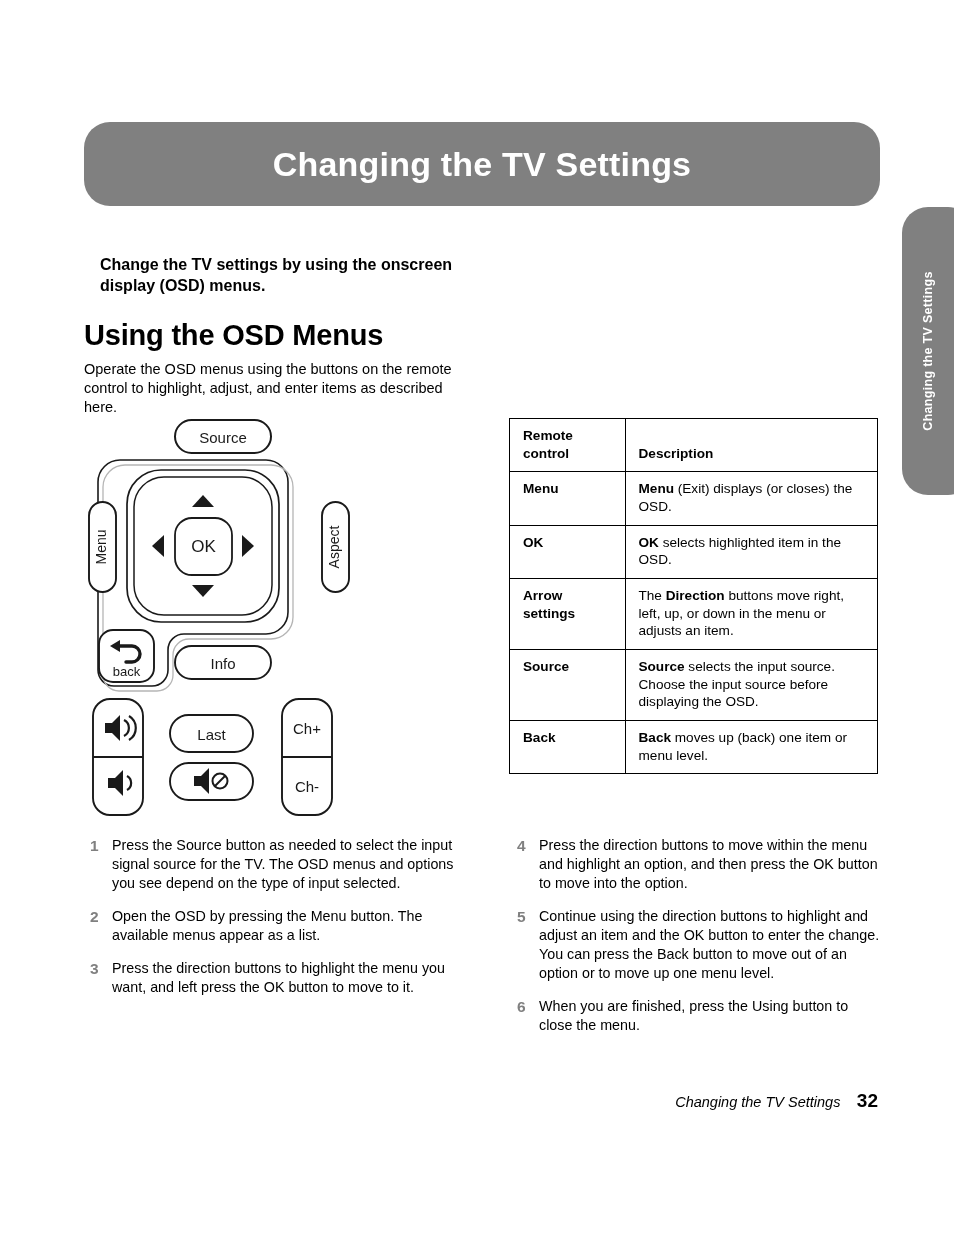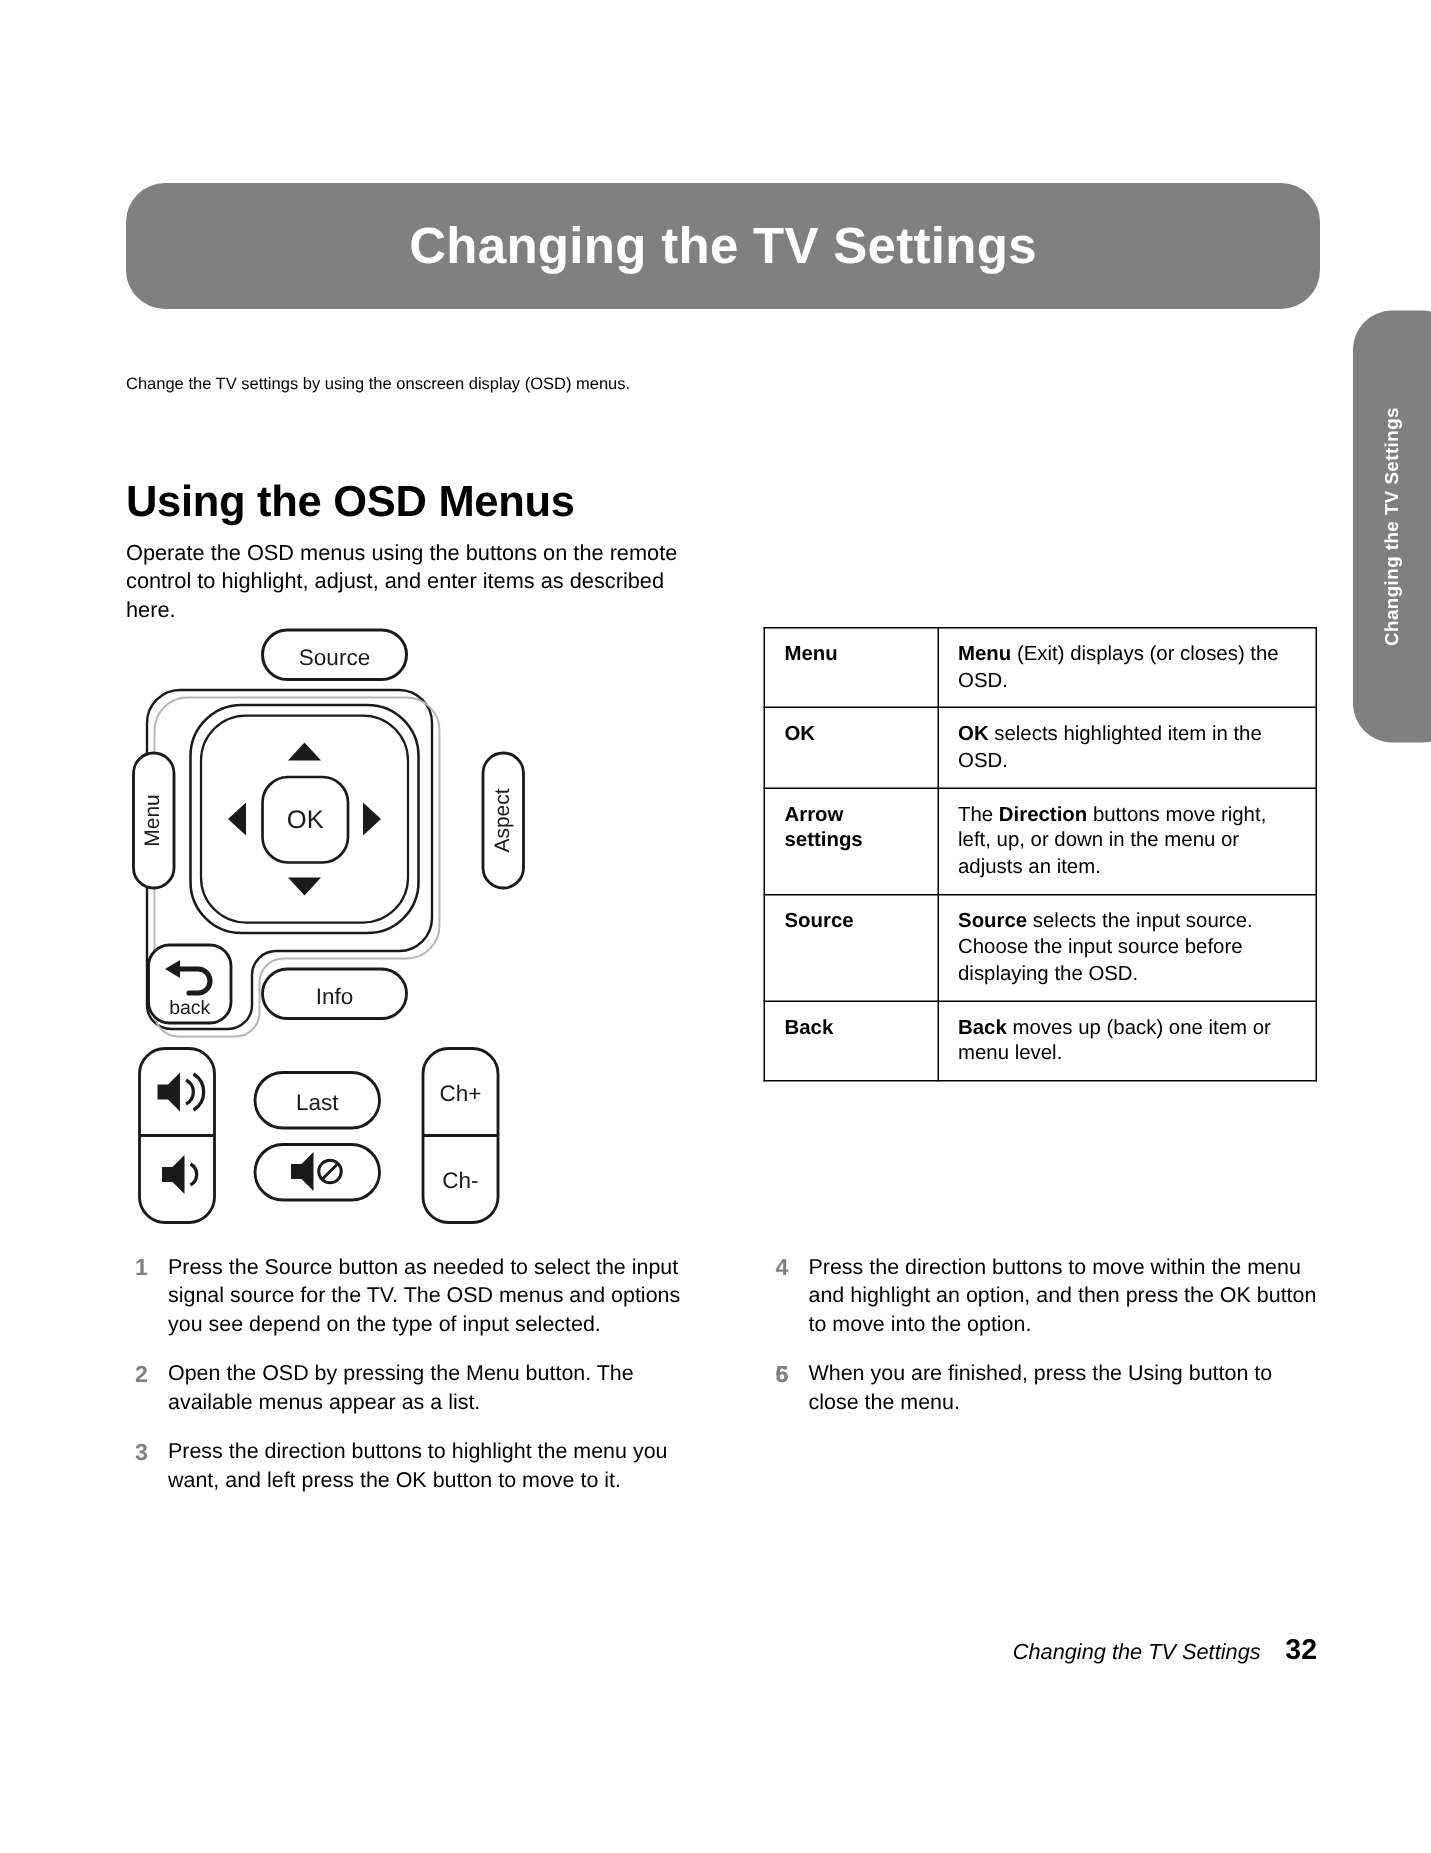--- a/index.html
+++ b/index.html
@@ -60,25 +60,26 @@
     text-align: center;
     color: #ffffff;
     font-size: 12.5px;
     font-weight: bold;
     letter-spacing: 0.3px;
   }
 
   
   .intro {
     position: absolute;
-    left: 84px;
+    left: 100px;
     top: 238px;
     width: 380px;
-    font-size: 11px;
+    font-size: 16px;
     line-height: 1.32;
+    font-weight: bold;
   }
   .h1 {
     position: absolute;
     left: 84px;
     top: 300px;
     font-size: 29px;
     font-weight: bold;
     letter-spacing: -0.2px;
   }
   .lead {
@@ -288,20 +289,27 @@
     <line x1="200" y1="342" x2="250" y2="342" stroke="#1a1a1a" stroke-width="1.9"></line>
     <text x="225" y="319" text-anchor="middle" font-family="Liberation Sans, sans-serif" font-size="15" fill="#1a1a1a" stroke="none">Ch+</text>
     <text x="225" y="377" text-anchor="middle" font-family="Liberation Sans, sans-serif" font-size="15" fill="#1a1a1a" stroke="none">Ch-</text>
   </g>
 
 </svg>
 </div>
 
 <table class="tbl">
   <tbody>
+    <tr>
+      <td class="c1">
+        <span>Remote</span><br>
+        <span>control</span>
+      </td>
+      <td class="c2 hdr-desc">Description</td>
+    </tr>
 
     <tr>
       <td class="c1">Menu</td>
       <td class="c2"><b>Menu</b><span> (Exit) displays (or closes) the OSD.</span></td>
     </tr>
 
     <tr>
       <td class="c1">OK</td>
       <td class="c2"><b>OK</b><span> selects highlighted item in the OSD.</span></td>
     </tr>
@@ -341,20 +349,21 @@
   </div>
 </div>
 
 <div class="steps-right">
   <div class="step">
     <span class="num">4</span>
     <span>Press the direction buttons to move within the menu and highlight an option, and then press the OK button to move into the option.</span>
   </div>
   <div class="step">
     <span class="num">5</span>
+    <span>Continue using the direction buttons to highlight and adjust an item and the OK button to enter the change. You can press the Back button to move out of an option or to move up one menu level.</span>
   </div>
   <div class="step">
     <span class="num">6</span>
     <span>When you are finished, press the Using button to close the menu.</span>
   </div>
 </div>
 
 <div class="footer">
   <span class="footer-title">Changing the TV Settings</span>
   <span class="footer-page">32</span>

